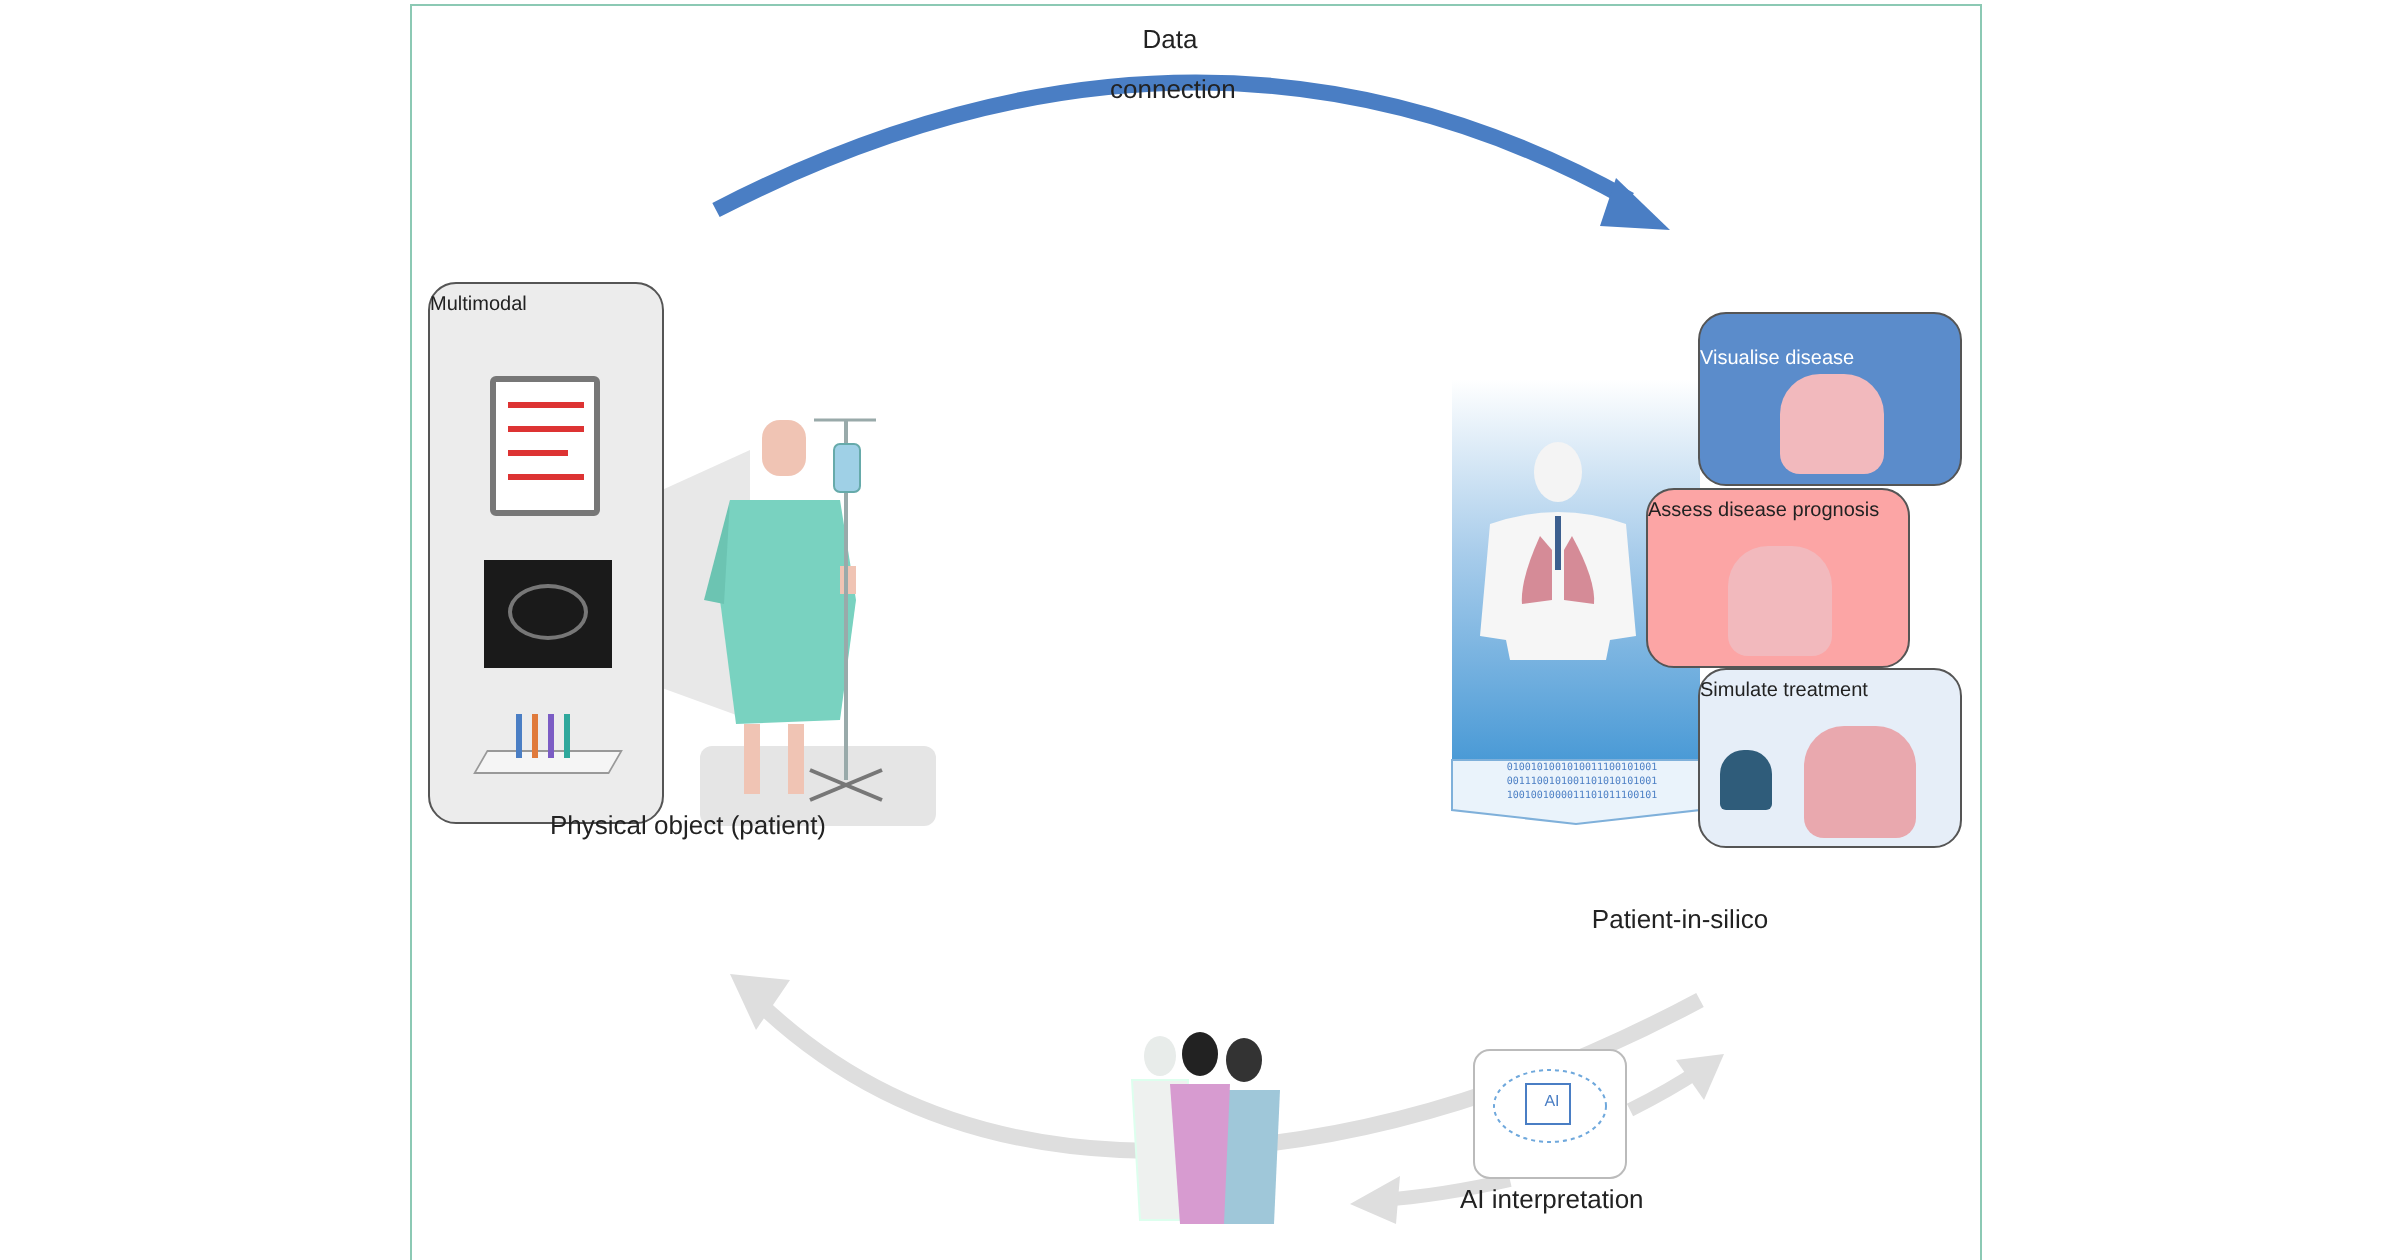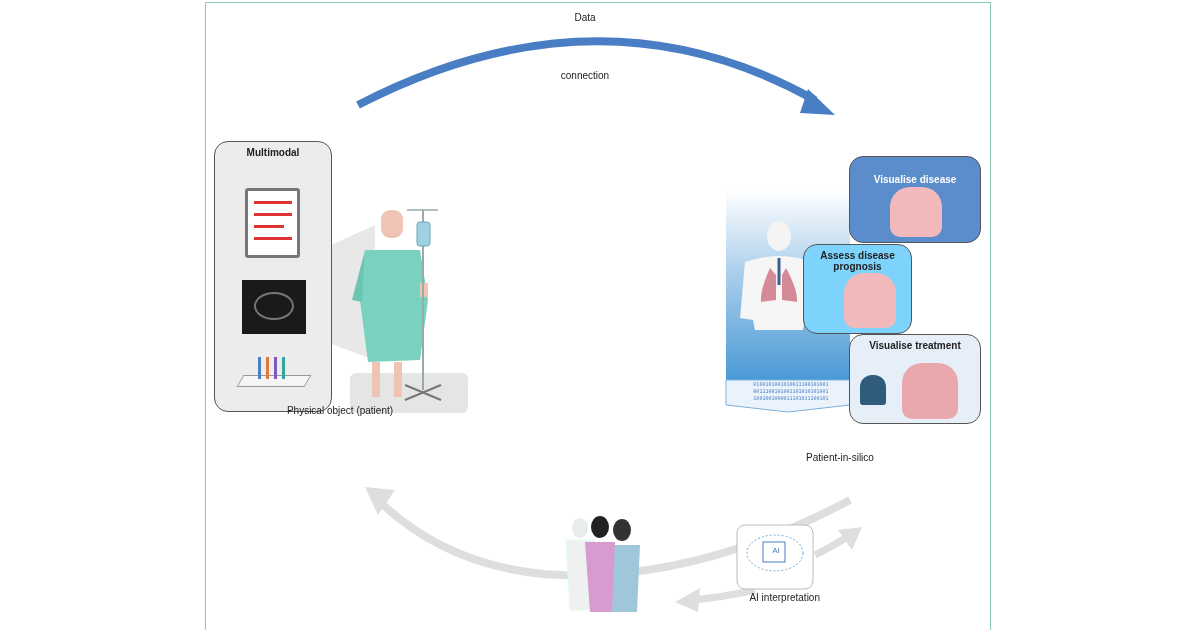--- a/index.html
+++ b/index.html
@@ -1,20 +1,20 @@
 <!DOCTYPE html>
 <html><head>
 <meta charset="utf-8">
 <style>
   html, body { margin:0; padding:0; background:#ffffff; }
   body { width:1200px; height:630px; position:relative; overflow:hidden; font-family:"Liberation Sans", sans-serif; color:#222; }
   .frame { position:absolute; left:205px; top:2px; width:786px; height:640px; border:1px solid #8cc9b4; box-sizing:border-box; }
-  .lbl { position:absolute; font-size:10px; color:#222; text-align:center; white-space:nowrap; }
+  .lbl { position:absolute; font-size:13px; color:#222; text-align:center; white-space:nowrap; }
   .panel { position:absolute; border:1.5px solid #555; border-radius:14px; box-sizing:border-box; }
-  .panel .ptitle { position:absolute; left:0; right:0; top:5px; text-align:center; font-size:10px;font-weight:bold; }
+  .panel .ptitle { position:absolute; left:0; right:0; top:5px; text-align:left; font-size:10px; }
   svg { position:absolute; left:0; top:0; }
 </style>
 </head>
 <body>
 
 <div class="frame"></div>
 
 <svg width="1200" height="630">
   <defs>
     <linearGradient id="bluegrad" x1="0" y1="0" x2="0" y2="1">
@@ -74,21 +74,21 @@
     <ellipse cx="580" cy="528" rx="8" ry="10" fill="#e8ecea"></ellipse>
     <path d="M566 540 L594 540 L592 610 L570 610 Z" fill="#eef1ef" stroke="#dfe"></path>
     <ellipse cx="622" cy="530" rx="9" ry="11" fill="#333"></ellipse>
     <path d="M605 545 L640 545 L637 612 L610 612 Z" fill="#9fc7d9"></path>
     <ellipse cx="600" cy="527" rx="9" ry="11" fill="#222"></ellipse>
     <path d="M585 542 L615 542 L612 612 L590 612 Z" fill="#d79bd0"></path>
   </g>
 </svg>
 
 <div class="lbl" style="left:560px;top:12px;width:50px;">Data</div>
-<div class="lbl" style="left:555px;top:37px;width:60px;margin-top:33px;">connection</div>
+<div class="lbl" style="left:555px;top:37px;width:60px;">connection</div>
 
 <div class="panel" style="left:214px;top:141px;width:118px;height:271px;background:#ececec;">
   <div class="ptitle">Multimodal</div>
   <div style="position:absolute;left:30px;top:46px;width:55px;height:70px;background:#fff;border:3px solid #777;border-radius:3px;box-sizing:border-box;">
     <div style="position:absolute;left:6px;top:10px;width:38px;height:3px;background:#d33;"></div>
     <div style="position:absolute;left:6px;top:22px;width:38px;height:3px;background:#d33;"></div>
     <div style="position:absolute;left:6px;top:34px;width:30px;height:3px;background:#d33;"></div>
     <div style="position:absolute;left:6px;top:46px;width:38px;height:3px;background:#d33;"></div>
   </div>
   <div style="position:absolute;left:27px;top:138px;width:64px;height:54px;background:#1a1a1a;">
@@ -101,26 +101,26 @@
     <div style="position:absolute;left:34px;top:0;width:3px;height:22px;background:#7b5cc4;"></div>
     <div style="position:absolute;left:42px;top:0;width:3px;height:22px;background:#2fa89c;"></div>
   </div>
 </div>
 <div class="lbl" style="left:275px;top:405px;width:130px;">Physical object (patient)</div>
 
 <div class="panel" style="left:849px;top:156px;width:132px;height:87px;background:#5b8ccb;">
   <div class="ptitle" style="color:#fff;margin-top:12px;">Visualise disease</div>
   <div style="position:absolute;left:40px;top:30px;width:52px;height:50px;background:#f2b9bd;border-radius:20px 20px 10px 10px;"></div>
 </div>
-<div class="panel" style="left:803px;top:244px;width:109px;height:90px;background:#7dd3fc;">
+<div class="panel" style="left:823px;top:244px;width:132px;height:90px;background:#fca5a5;">
   <div class="ptitle">Assess disease prognosis</div>
   <div style="position:absolute;left:40px;top:28px;width:52px;height:55px;background:#f2b9bd;border-radius:20px 20px 10px 10px;"></div>
 </div>
 <div class="panel" style="left:849px;top:334px;width:132px;height:90px;background:#e6eef8;">
-  <div class="ptitle">Visualise treatment</div>
+  <div class="ptitle">Simulate treatment</div>
   <div style="position:absolute;left:10px;top:40px;width:26px;height:30px;background:#2f5c7a;border-radius:12px 12px 3px 3px;"></div>
   <div style="position:absolute;left:52px;top:28px;width:56px;height:56px;background:#e9a8ae;border-radius:20px 20px 10px 10px;"></div>
 </div>
 
 <div class="lbl" style="left:734px;top:381px;width:114px;font-family:'DejaVu Sans Mono',monospace;font-size:5px;color:#4a7ec4;line-height:7px;">
   <div>0100101001010011100101001</div>
   <div>0011100101001101010101001</div>
   <div>1001001000011101011100101</div>
 </div>
 <div class="lbl" style="left:785px;top:432px;width:110px;margin-top:20px;">Patient-in-silico</div>

